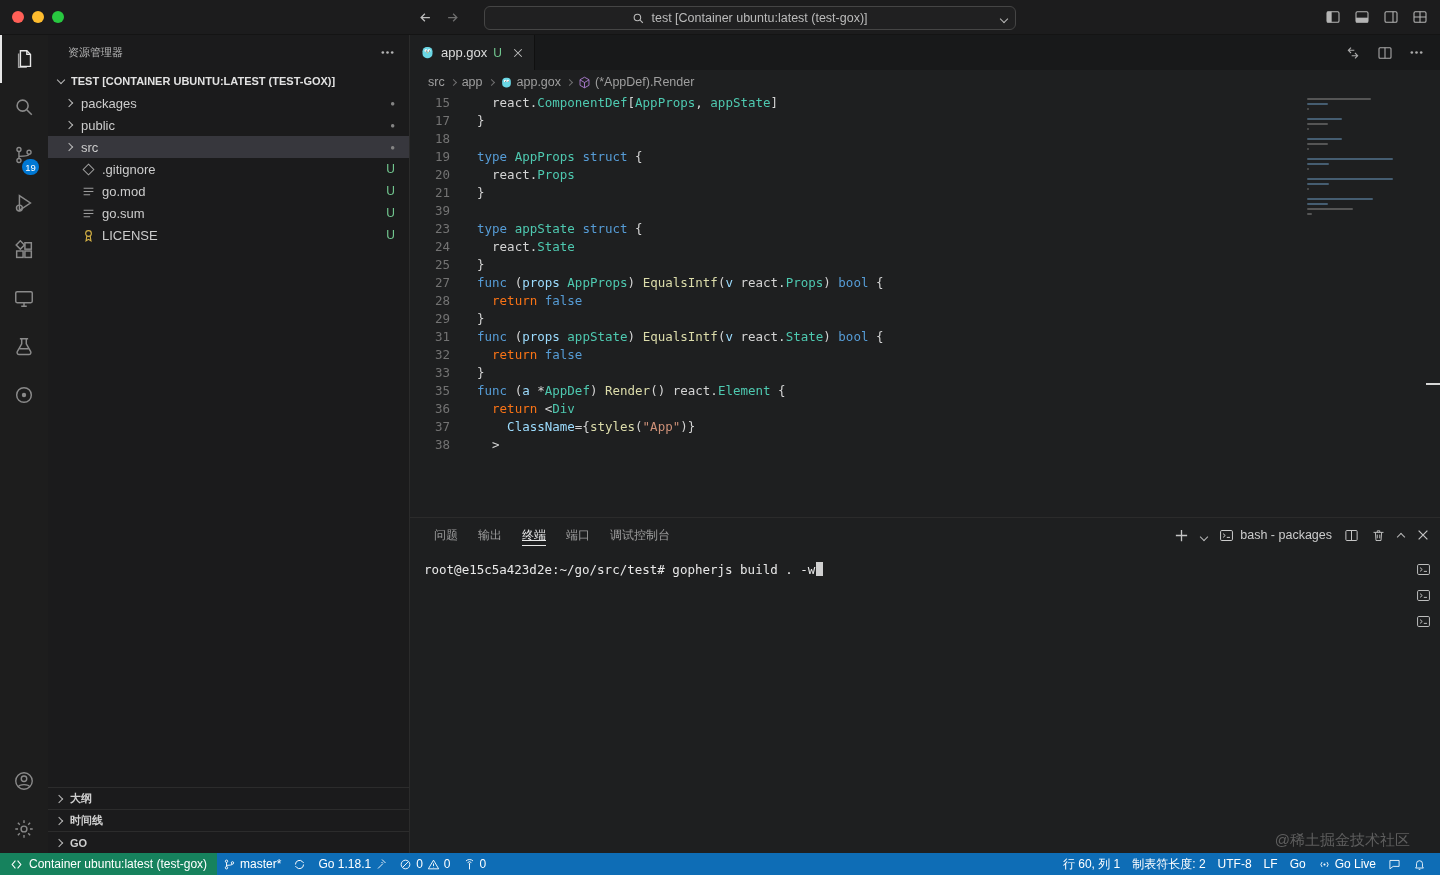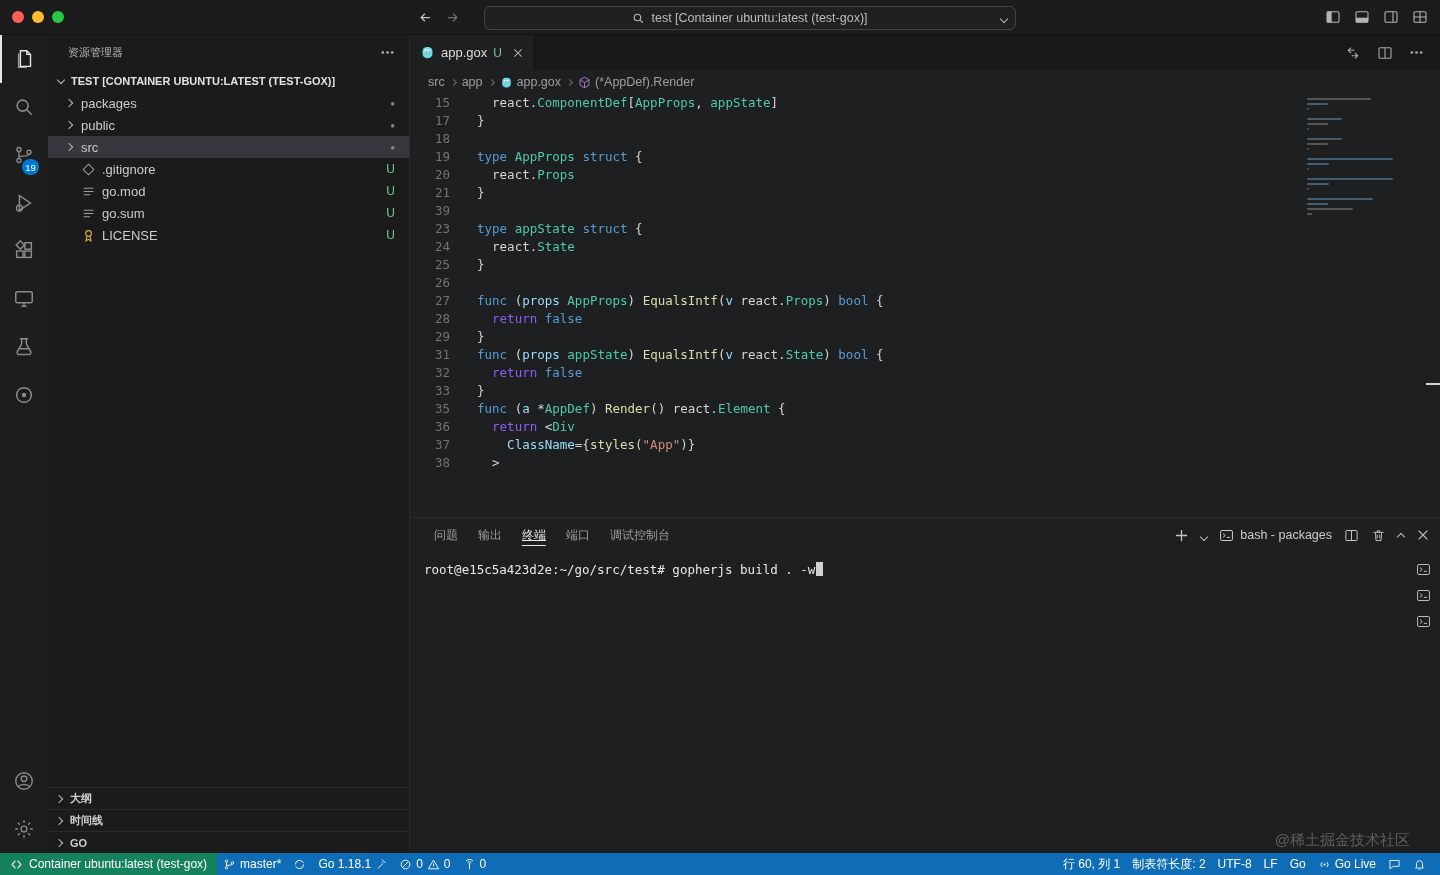--- a/index.html
+++ b/index.html
@@ -59,21 +59,21 @@
 
   .breadcrumbs { height:24px; display:flex; align-items:center; padding-left:18px; gap:6px; color:#9f9f9f; font-size:12.5px; }
   .breadcrumbs .sep { width:5px; height:5px; border-right:1.2px solid #6f6f6f; border-bottom:1.2px solid #6f6f6f; transform:rotate(-45deg); }
   .bc-item { display:flex; align-items:center; gap:4px; }
 
   .editor-body { flex:1; position:relative; overflow:hidden; }
   .code-line { height:18px; line-height:18px; font-family:"DejaVu Sans Mono", monospace; font-size:12.5px; white-space:pre; display:flex; }
   .ln { width:40px; text-align:right; color:#737373; flex-shrink:0; }
   .lc { padding-left:27px; }
   .tok-p { color:#d4d4d4; } .tok-k { color:#569cd6; } .tok-t { color:#4ec9b0; }
-  .tok-s { color:#ce9178; } .tok-r { color:#8b5cf6; } .tok-v { color:#9cdcfe; } .tok-f { color:#dcdcaa; }
+  .tok-s { color:#ce9178; } .tok-r { color:#f97316; } .tok-v { color:#9cdcfe; } .tok-f { color:#dcdcaa; }
   .minimap { position:absolute; top:4px; right:15px; width:118px; }
   .mm-line { height:2px; margin-bottom:3px; border-radius:1px; }
   .overview-mark { position:absolute; right:0; top:289px; width:14px; height:2px; background:#d6d6d6; }
 
   
   .panel { height:336px; border-top:1px solid #2b2b2b; display:flex; flex-direction:column; position:relative; background:#1e1f20; }
   .panel-header { height:34px; display:flex; align-items:center; padding:0 10px 0 14px; }
   .panel-tab { padding:0 10px; height:34px; line-height:34px; font-size:12px; color:#9d9d9d; position:relative; }
   .panel-tab.active { color:#e7e7e7;text-decoration:underline; }
   .panel-tab.active::after { content:""; position:absolute; left:10px; right:10px; bottom:6px; height:1px; background:#e7e7e7; }
@@ -381,21 +381,20 @@
           <div class="code-line"><span class="ln">15</span><span class="lc"><span class="tok-p">  react.</span><span class="tok-t">ComponentDef</span><span class="tok-p">[</span><span class="tok-t">AppProps</span><span class="tok-p">, </span><span class="tok-t">appState</span><span class="tok-p">]</span></span></div>
           <div class="code-line"><span class="ln">17</span><span class="lc"><span class="tok-p">}</span></span></div>
           <div class="code-line"><span class="ln">18</span><span class="lc"></span></div>
           <div class="code-line"><span class="ln">19</span><span class="lc"><span class="tok-k">type</span><span class="tok-p"> </span><span class="tok-t">AppProps</span><span class="tok-p"> </span><span class="tok-k">struct</span><span class="tok-p"> {</span></span></div>
           <div class="code-line"><span class="ln">20</span><span class="lc"><span class="tok-p">  react.</span><span class="tok-t">Props</span></span></div>
           <div class="code-line"><span class="ln">21</span><span class="lc"><span class="tok-p">}</span></span></div>
           <div class="code-line"><span class="ln">39</span><span class="lc"></span></div>
           <div class="code-line"><span class="ln">23</span><span class="lc"><span class="tok-k">type</span><span class="tok-p"> </span><span class="tok-t">appState</span><span class="tok-p"> </span><span class="tok-k">struct</span><span class="tok-p"> {</span></span></div>
           <div class="code-line"><span class="ln">24</span><span class="lc"><span class="tok-p">  react.</span><span class="tok-t">State</span></span></div>
           <div class="code-line"><span class="ln">25</span><span class="lc"><span class="tok-p">}</span></span></div>
-          <div class="code-line"><span class="ln">26</span><span class="lc"></span></div>
           <div class="code-line"><span class="ln">27</span><span class="lc"><span class="tok-k">func</span><span class="tok-p"> (</span><span class="tok-v">props</span><span class="tok-p"> </span><span class="tok-t">AppProps</span><span class="tok-p">) </span><span class="tok-f">EqualsIntf</span><span class="tok-p">(</span><span class="tok-v">v</span><span class="tok-p"> react.</span><span class="tok-t">Props</span><span class="tok-p">) </span><span class="tok-k">bool</span><span class="tok-p"> {</span></span></div>
           <div class="code-line"><span class="ln">28</span><span class="lc"><span class="tok-p">  </span><span class="tok-r">return</span><span class="tok-p"> </span><span class="tok-k">false</span></span></div>
           <div class="code-line"><span class="ln">29</span><span class="lc"><span class="tok-p">}</span></span></div>
           <div class="code-line"><span class="ln">31</span><span class="lc"><span class="tok-k">func</span><span class="tok-p"> (</span><span class="tok-v">props</span><span class="tok-p"> </span><span class="tok-t">appState</span><span class="tok-p">) </span><span class="tok-f">EqualsIntf</span><span class="tok-p">(</span><span class="tok-v">v</span><span class="tok-p"> react.</span><span class="tok-t">State</span><span class="tok-p">) </span><span class="tok-k">bool</span><span class="tok-p"> {</span></span></div>
           <div class="code-line"><span class="ln">32</span><span class="lc"><span class="tok-p">  </span><span class="tok-r">return</span><span class="tok-p"> </span><span class="tok-k">false</span></span></div>
           <div class="code-line"><span class="ln">33</span><span class="lc"><span class="tok-p">}</span></span></div>
           <div class="code-line"><span class="ln">35</span><span class="lc"><span class="tok-k">func</span><span class="tok-p"> (</span><span class="tok-v">a</span><span class="tok-p"> *</span><span class="tok-t">AppDef</span><span class="tok-p">) </span><span class="tok-f">Render</span><span class="tok-p">() react.</span><span class="tok-t">Element</span><span class="tok-p"> {</span></span></div>
           <div class="code-line"><span class="ln">36</span><span class="lc"><span class="tok-p">  </span><span class="tok-r">return</span><span class="tok-p"> &lt;</span><span class="tok-t">Div</span></span></div>
           <div class="code-line"><span class="ln">37</span><span class="lc"><span class="tok-p">    </span><span class="tok-v">ClassName</span><span class="tok-p">={</span><span class="tok-f">styles</span><span class="tok-p">(</span><span class="tok-s">"App"</span><span class="tok-p">)}</span></span></div>
           <div class="code-line"><span class="ln">38</span><span class="lc"><span class="tok-p">  &gt;</span></span></div>

